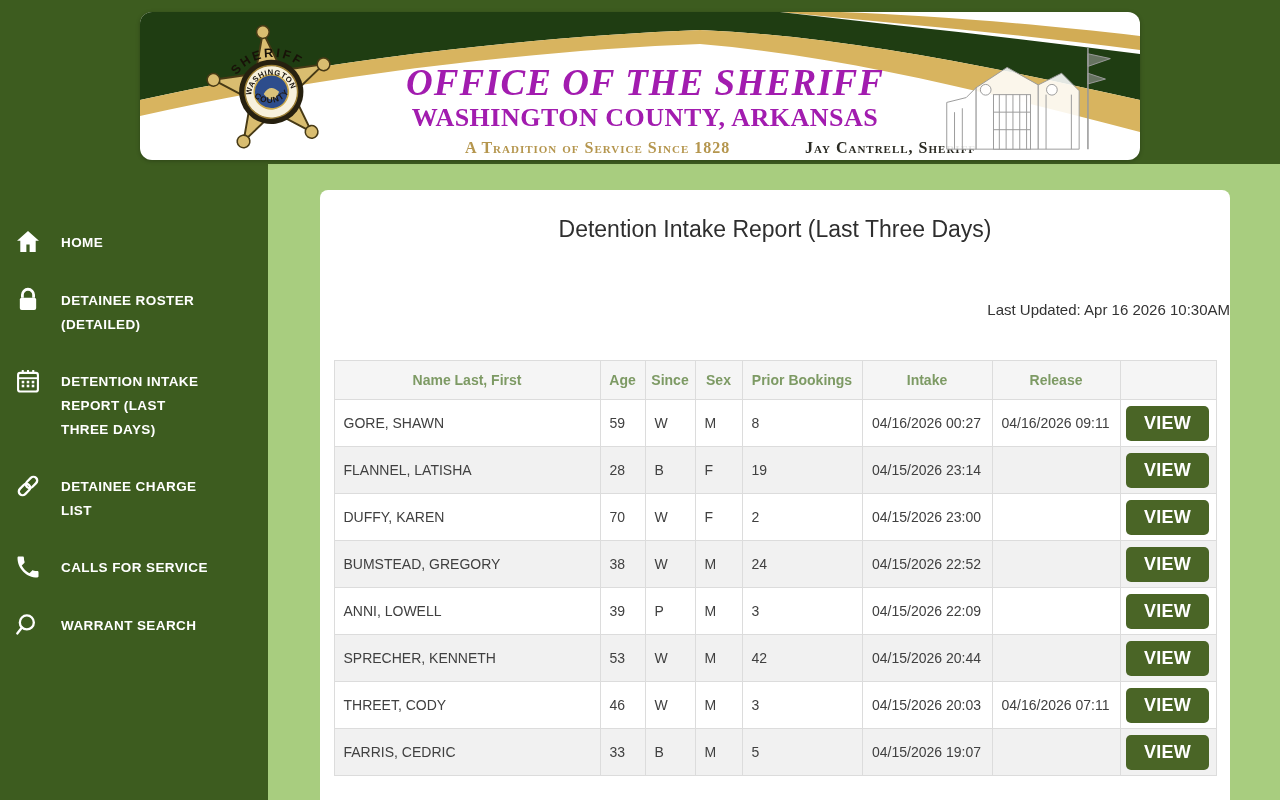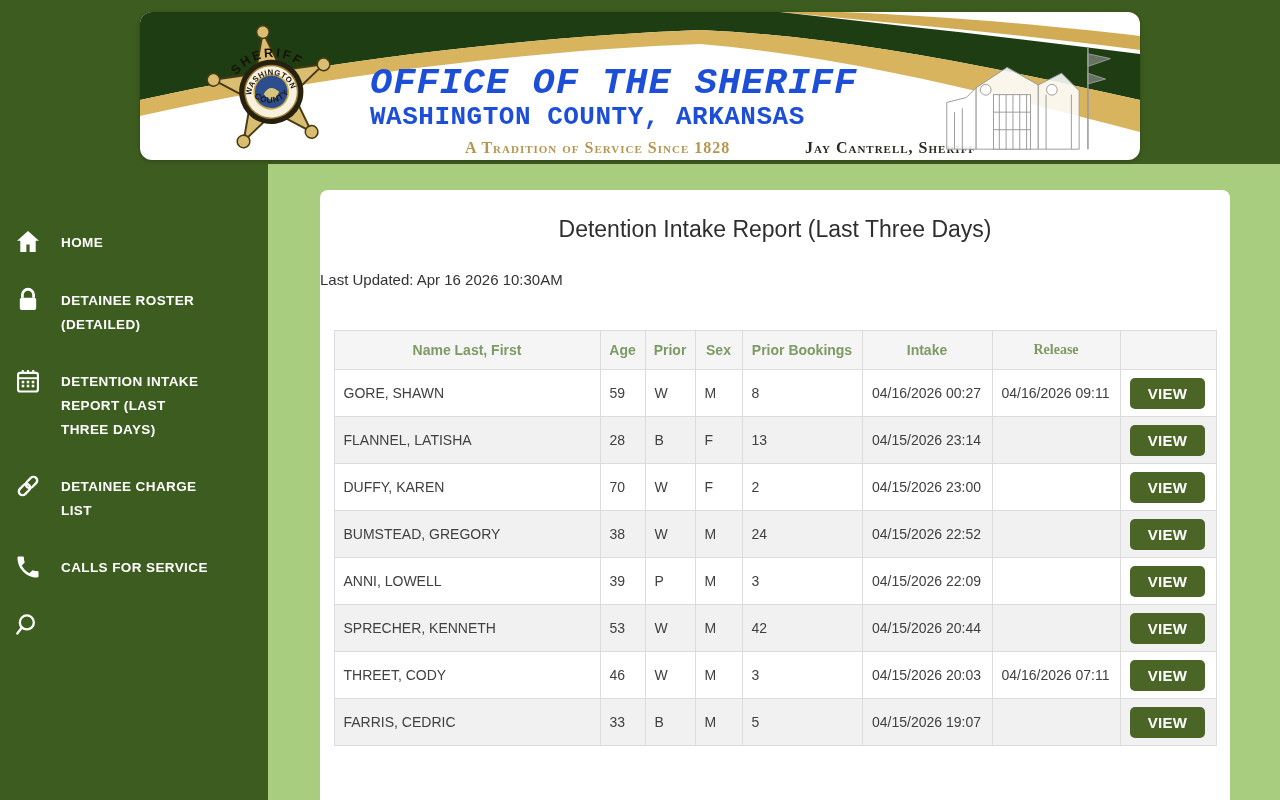--- a/index.html
+++ b/index.html
@@ -11,48 +11,48 @@
     text-decoration:none;cursor:pointer;}
   .nav-icon{width:28px;height:28px;flex:0 0 28px;margin-right:19px;color:#fff;}
   .nav-icon svg{width:28px;height:28px;display:block;}
   .nav-label{font-size:13.5px;font-weight:bold;letter-spacing:.4px;line-height:24px;
     width:152px;padding-top:3px;}
   
   .banner{position:absolute;left:140px;top:12px;width:1000px;height:148px;background:#fff;
     border-radius:12px;overflow:hidden;box-shadow:0 1px 4px rgba(0,0,0,.25);}
   .swoosh{position:absolute;left:0;top:0;width:1000px;height:148px;}
   .badge{position:absolute;left:58px;top:2px;width:146px;height:146px;}
-  .banner-text{position:absolute;left:230px;right:220px;top:52px;
-    font-family:Liberation Mono, monospace;color:#1d4ed8;}
+  .banner-text{position:absolute;left:230px;right:220px;top:52px;text-align:center;
+    font-family:Liberation Serif, serif;color:#a21caf;}
   .banner-title{font-size:37px;font-weight:bold;font-style:italic;letter-spacing:1px;line-height:38px;}
   .banner-subtitle{font-size:26px;font-weight:bold;letter-spacing:.5px;line-height:31px;}
   .tagline{position:absolute;left:325px;bottom:3px;font-family:"Liberation Serif",serif;
     font-variant:small-caps;font-weight:bold;font-size:16px;color:#b5964e;letter-spacing:1px;margin-top:28px;}
   .sheriff-name{position:absolute;left:665px;bottom:3px;font-family:"Liberation Serif",serif;
     font-variant:small-caps;font-weight:bold;font-size:16px;color:#2b2b23;letter-spacing:1px;}
   .courthouse{position:absolute;right:18px;bottom:4px;width:185px;height:112px;}
   
   .card{position:absolute;left:320px;top:190px;width:910px;height:630px;background:#fff;
     border-radius:8px;}
   .report-title{margin:26px 0 0;font-size:23px;font-weight:normal;color:#2e2e2e;text-align:center;}
-  .last-updated{margin-top:28px;font-size:15px;color:#333;text-align:left;}
+  .last-updated{margin-top:58px;font-size:15px;color:#333;text-align:right;}
   table.intake-table{border-collapse:collapse;margin:42px auto 0;width:858px;table-layout:fixed;
     font-size:14px;color:#404040;}
   .intake-table th,.intake-table td{border:1px solid #dcdcdc;overflow:hidden;white-space:nowrap;}
   .intake-table th{height:36px;background:#f5f5f5;color:#7d9a64;font-weight:bold;text-align:center;}
   .intake-table td{height:44px;background:#fff;text-align:left;padding-left:9px;}
   .intake-table tbody tr:nth-child(even) td{background:#f1f1f1;}
   td.col-intake,td.col-release{text-align:center;padding-left:0;}
   td.col-actions{text-align:center;padding-left:0;}
   .view-btn{display:inline-block;background:#4a6526;color:#fff;border:none;border-radius:5px;
-    font-family:"Liberation Sans",sans-serif;font-weight:bold;font-size:15px;letter-spacing:.3px;
+    font-family:"Liberation Sans",sans-serif;font-weight:bold;font-size:18px;letter-spacing:.3px;
     padding:7px 18px;cursor:pointer;}
   .col-w-name{width:263px;} .col-w-age{width:42px;} .col-w-race{width:47px;}
   .col-w-sex{width:44px;} .col-w-prior_bookings{width:117px;} .col-w-intake{width:127px;}
-  .col-w-release{width:125px;font-family:Liberation Serif, serif;} .col-w-actions{width:93px;}
+  .col-w-release{width:125px;} .col-w-actions{width:93px;}
 </style>
 </head>
 <body>
 
 <svg width="0" height="0" style="position:absolute" aria-hidden="true">
   <defs>
     <symbol id="icon-home" viewBox="0 0 24 24">
       <path d="M12 2.6 2.6 10.9h2.8v9.6h5.2v-6.3h2.8v6.3h5.2v-9.6h2.8z" fill="currentColor"></path>
     </symbol>
     <symbol id="icon-lock" viewBox="0 0 24 24">
@@ -138,20 +138,21 @@
           </svg>
         </span>
         <span class="nav-label">CALLS FOR SERVICE</span>
       </a>
       <a class="nav-item">
         <span class="nav-icon">
           <svg>
             <use href="#icon-search" xlink:href="#icon-search"></use>
           </svg>
         </span>
+        <span class="nav-label">WARRANT SEARCH</span>
       </a>
     </nav>
 </aside>
 
 <header class="banner">
   <svg class="swoosh" viewBox="0 0 1000 148" preserveAspectRatio="none">
     <path d="M640,0 C760,12 880,22 1000,38 L1000,24 C880,10 780,3 700,0 Z" fill="#d2ac55"></path>
     <path d="M0,0 H640 C760,14 880,26 1000,42 L1000,88 C840,52 700,24 560,18 C400,24 180,48 0,88 Z" fill="#1f3d12"></path>
     <path d="M0,88 C180,48 400,24 560,18 C700,24 840,52 1000,88 L1000,120 C840,78 700,44 560,32 C400,38 185,62 0,104 Z" fill="#d8b45f"></path>
   </svg>
@@ -216,21 +217,21 @@
 </header>
 
 <main class="card">
   <h1 class="report-title">Detention Intake Report (Last Three Days)</h1>
   <div class="last-updated">Last Updated: Apr 16 2026 10:30AM</div>
   <table class="intake-table">
     <thead>
       <tr id="table-head-row">
           <th class="col-w-name">Name Last, First</th>
           <th class="col-w-age">Age</th>
-          <th class="col-w-race">Prior</th>
+          <th class="col-w-race">Since</th>
           <th class="col-w-sex">Sex</th>
           <th class="col-w-prior_bookings">Prior Bookings</th>
           <th class="col-w-intake">Intake</th>
           <th class="col-w-release">Release</th>
           <th class="col-w-actions"></th>
         </tr>
     </thead>
     <tbody id="table-body">
         <tr>
           <td class="col-name">GORE, SHAWN</td>
@@ -240,21 +241,21 @@
           <td class="col-prior_bookings">8</td>
           <td class="col-intake">04/16/2026 00:27</td>
           <td class="col-release">04/16/2026 09:11</td>
           <td class="col-actions"><button class="view-btn">VIEW</button></td>
         </tr>
         <tr>
           <td class="col-name">FLANNEL, LATISHA</td>
           <td class="col-age">28</td>
           <td class="col-race">B</td>
           <td class="col-sex">F</td>
-          <td class="col-prior_bookings">13</td>
+          <td class="col-prior_bookings">19</td>
           <td class="col-intake">04/15/2026 23:14</td>
           <td class="col-release"></td>
           <td class="col-actions"><button class="view-btn">VIEW</button></td>
         </tr>
         <tr>
           <td class="col-name">DUFFY, KAREN</td>
           <td class="col-age">70</td>
           <td class="col-race">W</td>
           <td class="col-sex">F</td>
           <td class="col-prior_bookings">2</td>

